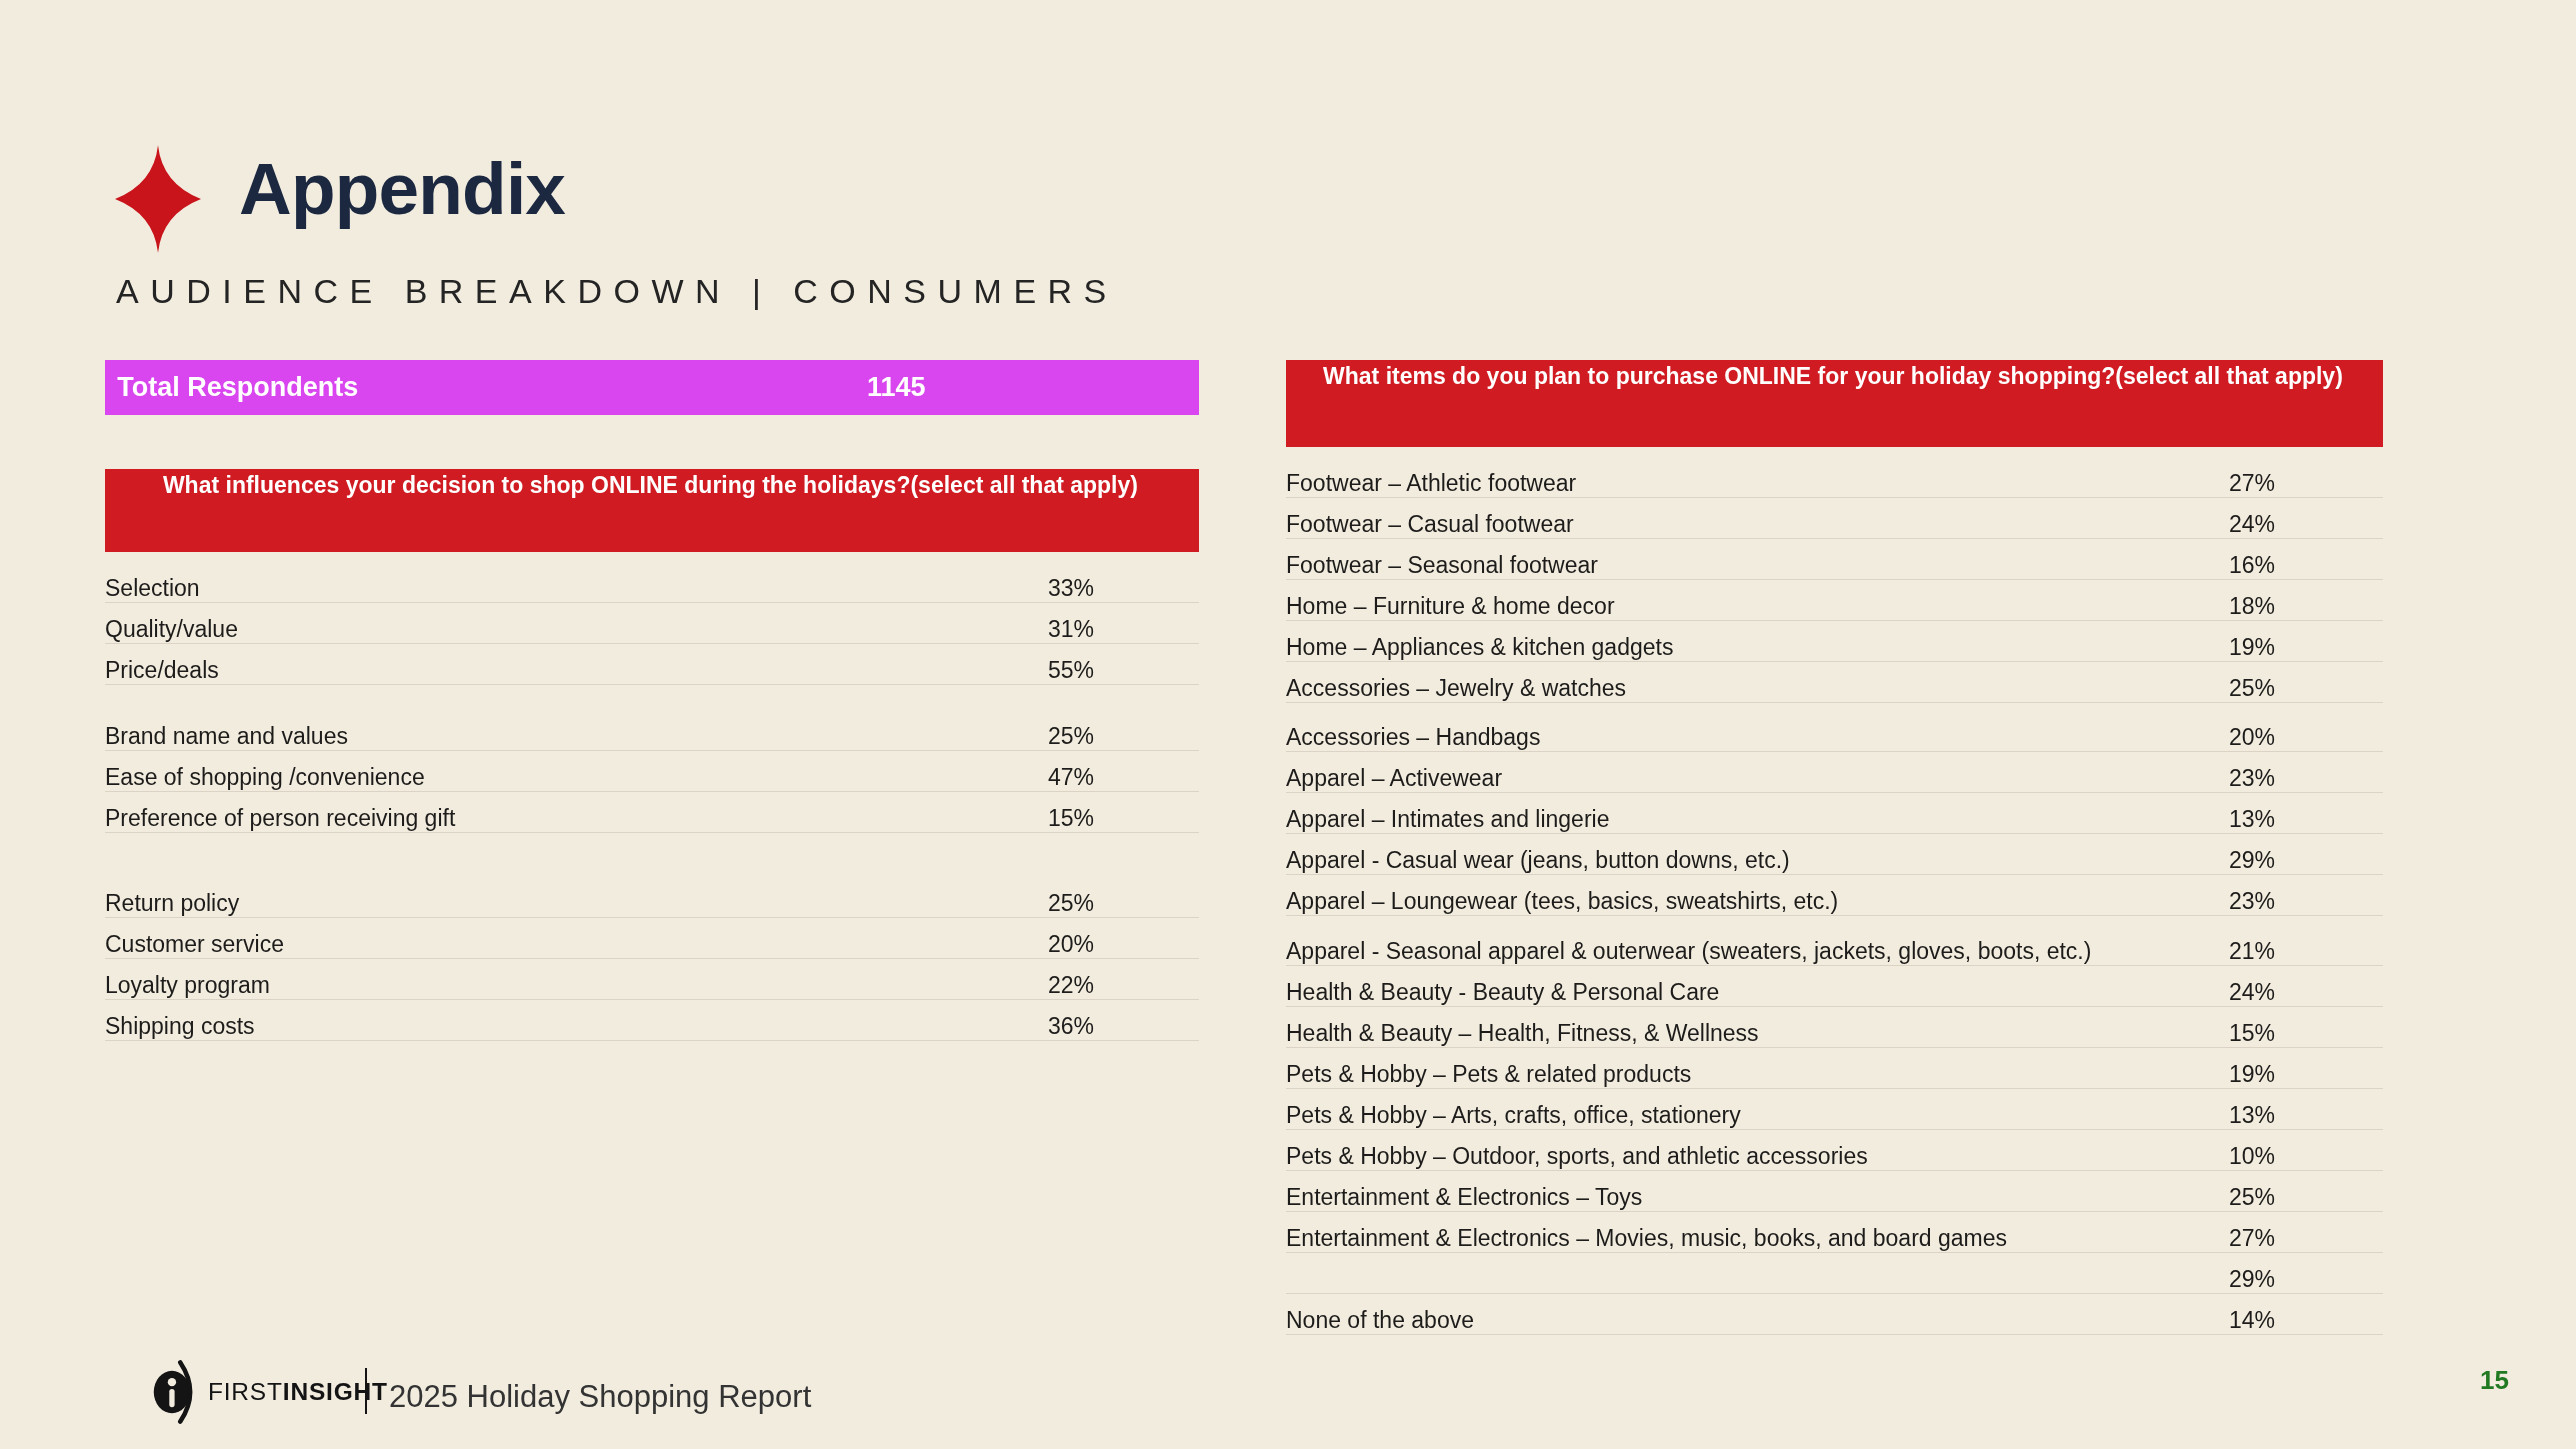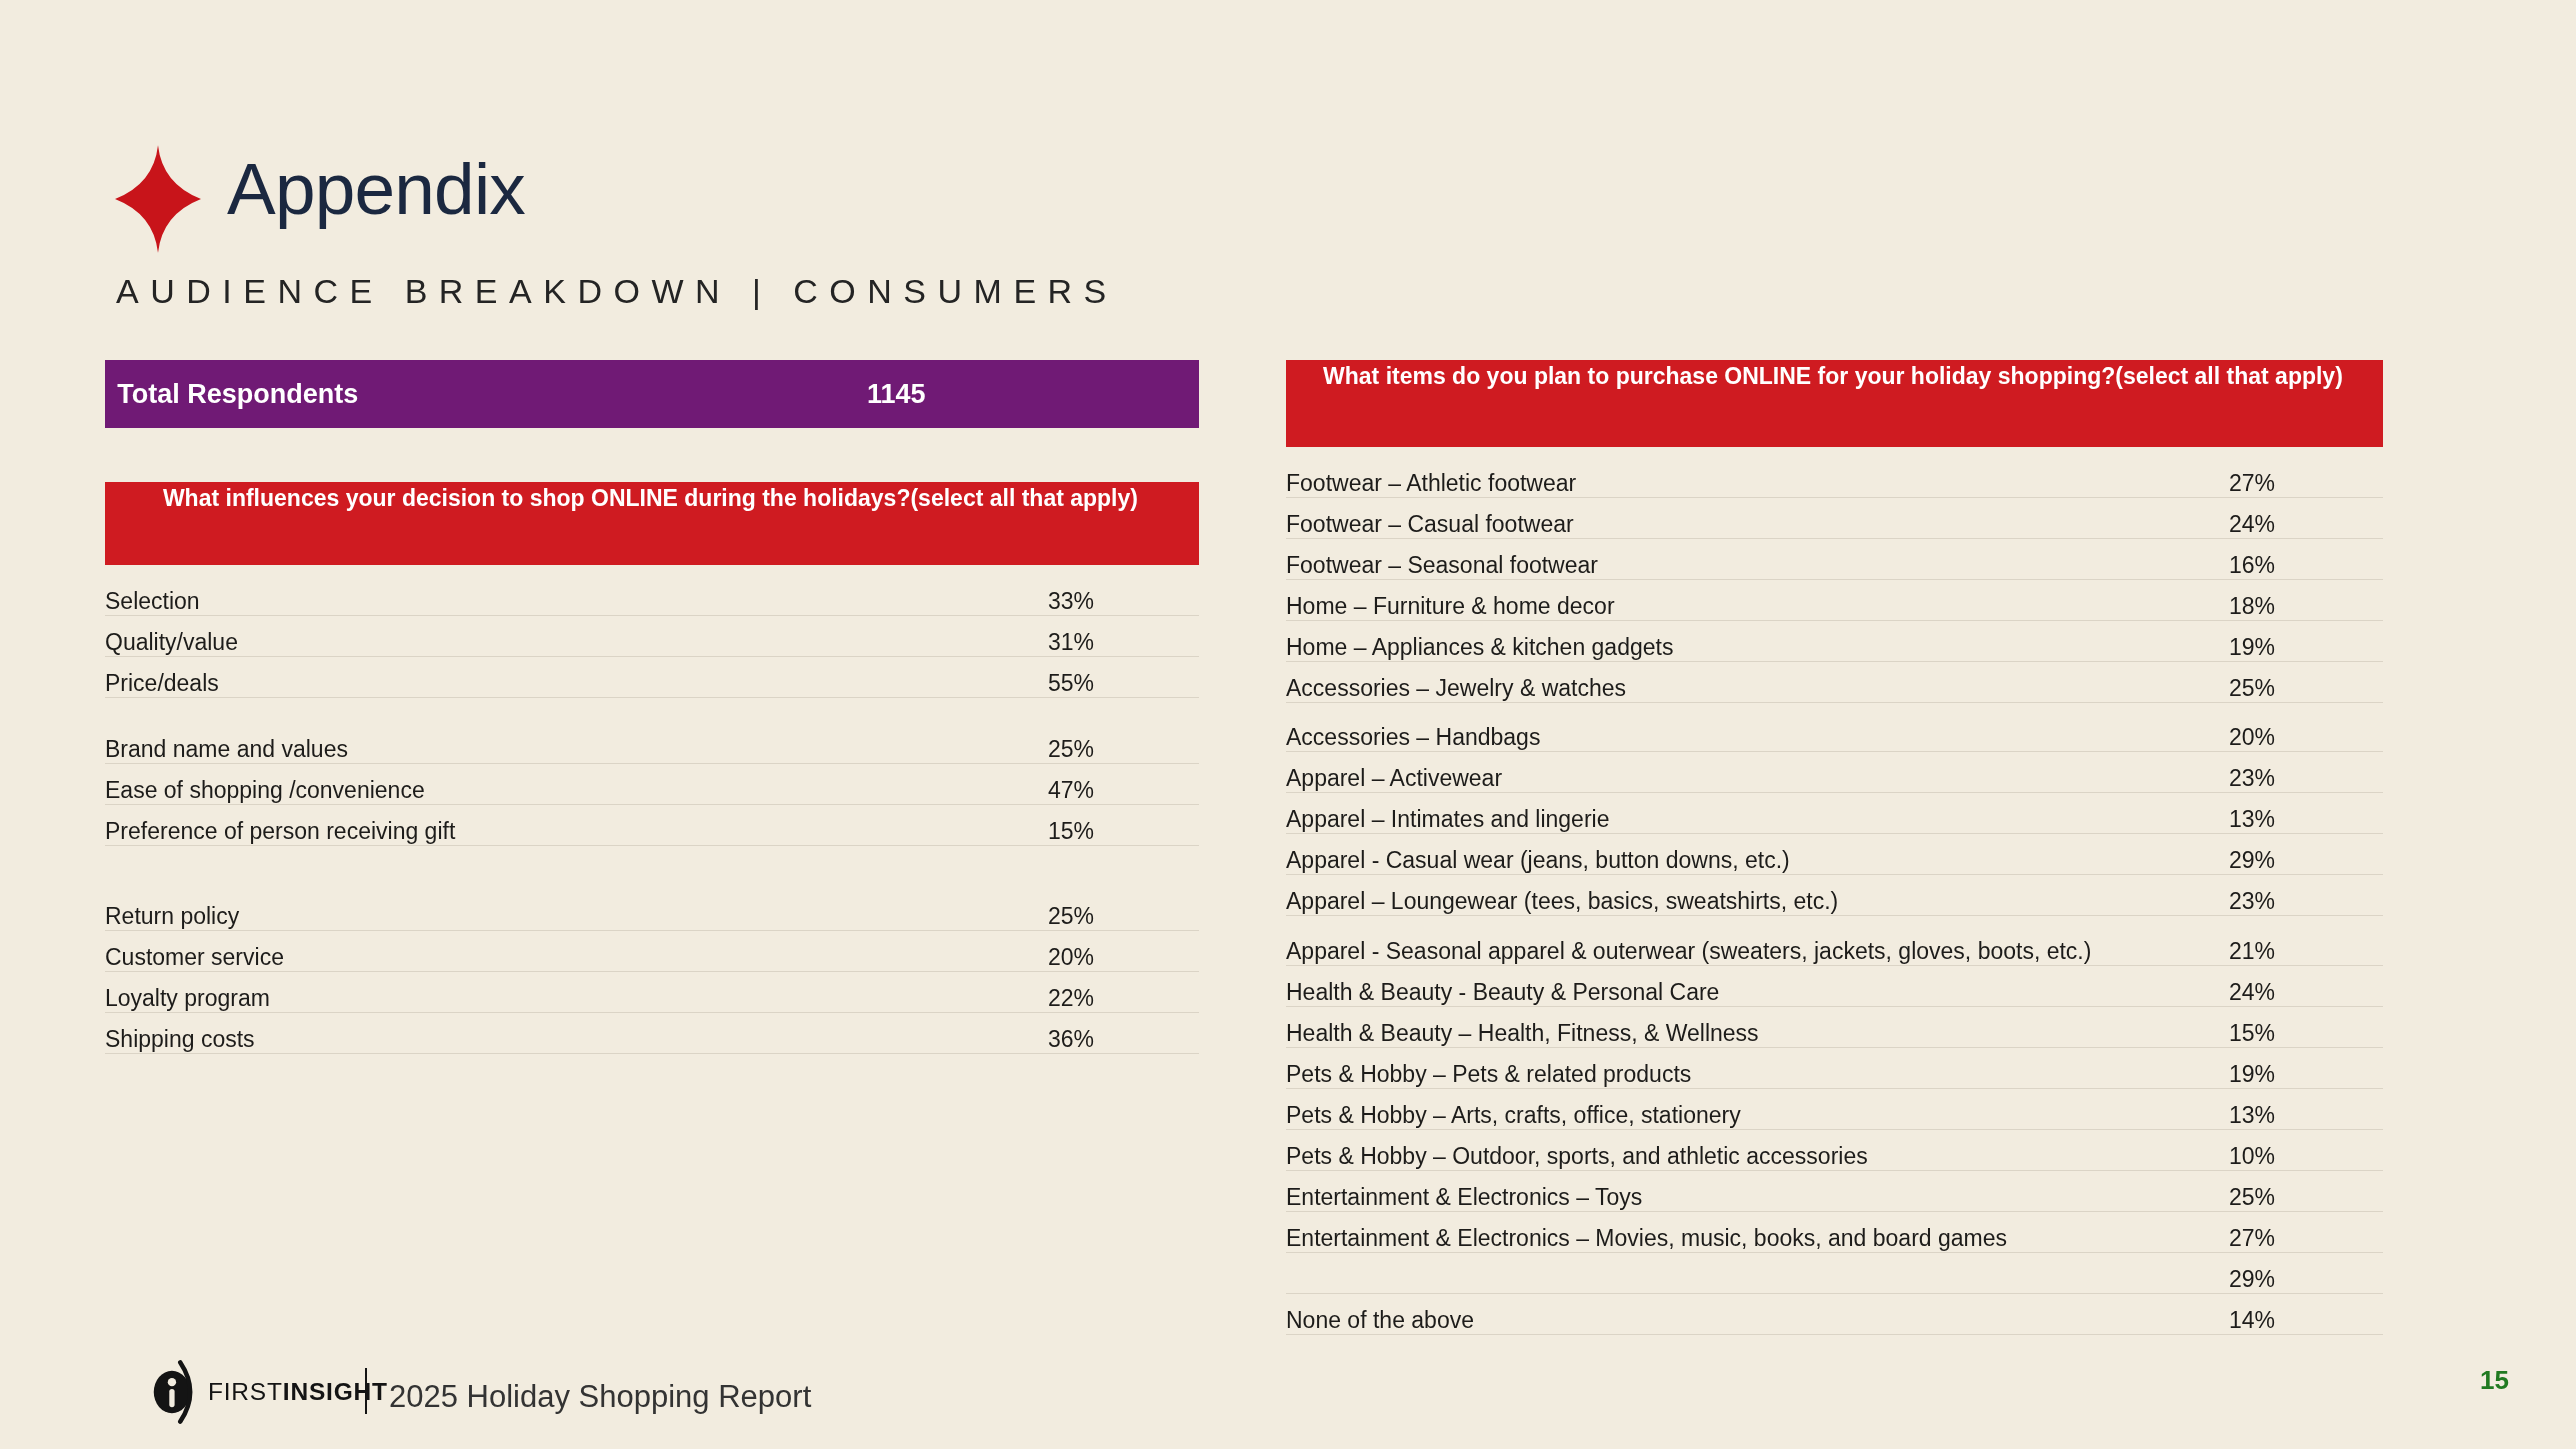--- a/index.html
+++ b/index.html
@@ -8,34 +8,34 @@
     font-family: "Liberation Sans", sans-serif;
     background: #f2ecdf;
     position: relative;
     overflow: hidden;
   }
   .slide { position: absolute; inset: 0; background: #f2ecdf; }
 
   
   .brand-star { position: absolute; left: 115px; top: 144px; width: 86px; height: 110px; }
   .page-title {
-    position: absolute; left: 227px; top: 147px;
-    font-size: 73px; font-weight: 400; color: #1b2840; letter-spacing: -0.8px;
+    position: absolute; left: 239px; top: 147px;
+    font-size: 73px; font-weight: 700; color: #1b2840; letter-spacing: -0.8px;
   }
   .page-subtitle {
     position: absolute; left: 116px; top: 272px;
     font-size: 34px; font-weight: 400; color: #242424; letter-spacing: 11.5px;
   }
 
   
   .left-col  { position: absolute; left: 105px;  top: 360px; width: 1094px; }
   .right-col { position: absolute; left: 1286px; top: 360px; width: 1097px; }
 
   .total-bar {
-    position: relative; height: 68px; background: #701a75; color: #ffffff;
+    position: relative; height: 55px; background: #d946ef; color: #ffffff;
     display: flex; align-items: center; padding-left: 12.2px;
     font-size: 27px; font-weight: 700;
   }
   .total-bar .total-value {
     position: absolute; left: 762px; font-weight: 600; font-size: 27px;
   }
 
   .q-header {
     background: #cf1b21; color: #ffffff;
     display: flex; flex-direction: row; justify-content: center;

